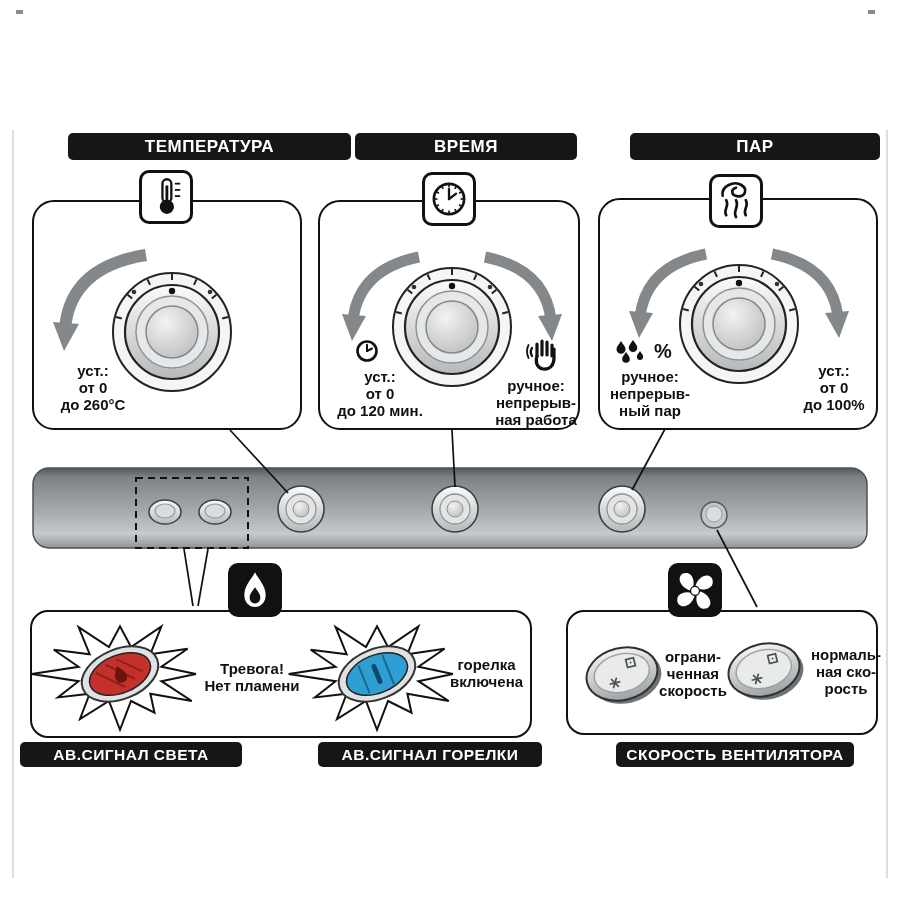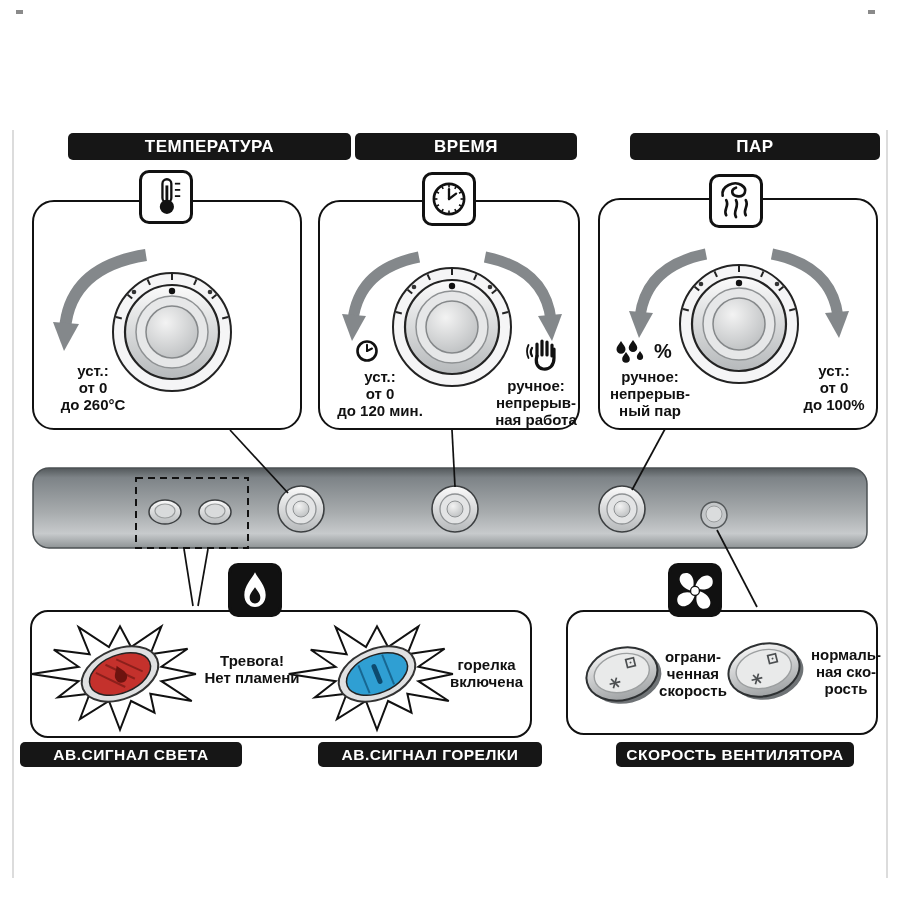--- a/index.html
+++ b/index.html
@@ -294,21 +294,21 @@
         <ellipse cx="0" cy="0" rx="40" ry="25" fill="#e0e1e2" stroke="#333" stroke-width="2"></ellipse>
         <ellipse cx="0" cy="0" rx="32" ry="19" stroke="#222" stroke-width="1.5" fill="#c4312c"></ellipse>
         <g stroke="#7e1b17" stroke-width="2" opacity="0.8">
           <line x1="-22" y1="-10" x2="0" y2="14"></line>
           <line x1="-10" y1="-14" x2="12" y2="10"></line>
           <line x1="2" y1="-15" x2="22" y2="6"></line>
         </g>
         <path d="M0 -9 C -2.5 -4 -6 -1.5 -6 2.5 C -6 6.5 -3.4 9 0 9 C 3.4 9 6 6.5 6 2.5 C 6 -1.5 2.5 -4 0 -9 Z" fill="#6d130f"></path>
       </g>
     </svg>
-    <div class="txt" style="left:160px; top:40px; width:120px;">Тревога!
+    <div class="txt" style="left:160px; top:48px; width:120px;">Тревога!
 Нет пламени</div>
     <svg class="abs" style="left:255px; top:2px;" width="180" height="120" viewBox="0 0 180 120">
       <polygon transform="translate(90,60) scale(1.38,0.9)" vector-effect="non-scaling-stroke" fill="#fff" stroke="#111" stroke-width="2" points="55,0 30,8 52,30 22,22 25,43 8,30 0,62 -8,30 -29,50 -22,22 -45,26 -30,8 -64,0 -30,-8 -48,-27 -22,-22 -30,-52 -8,-30 0,-53 8,-30 30,-53 22,-22 49,-28 30,-8"></polygon>
       <g transform="translate(90,60) rotate(-22)">
         <ellipse cx="0" cy="0" rx="40" ry="25" fill="#e0e1e2" stroke="#333" stroke-width="2"></ellipse>
         <ellipse cx="0" cy="0" rx="32" ry="19" stroke="#222" stroke-width="1.5" fill="#2f9fd3"></ellipse>
         <g stroke="#125a82" stroke-width="2" opacity="0.8">
           <line x1="-14" y1="-15" x2="-14" y2="15"></line>
           <line x1="12" y1="-16" x2="12" y2="16"></line>
         </g>

